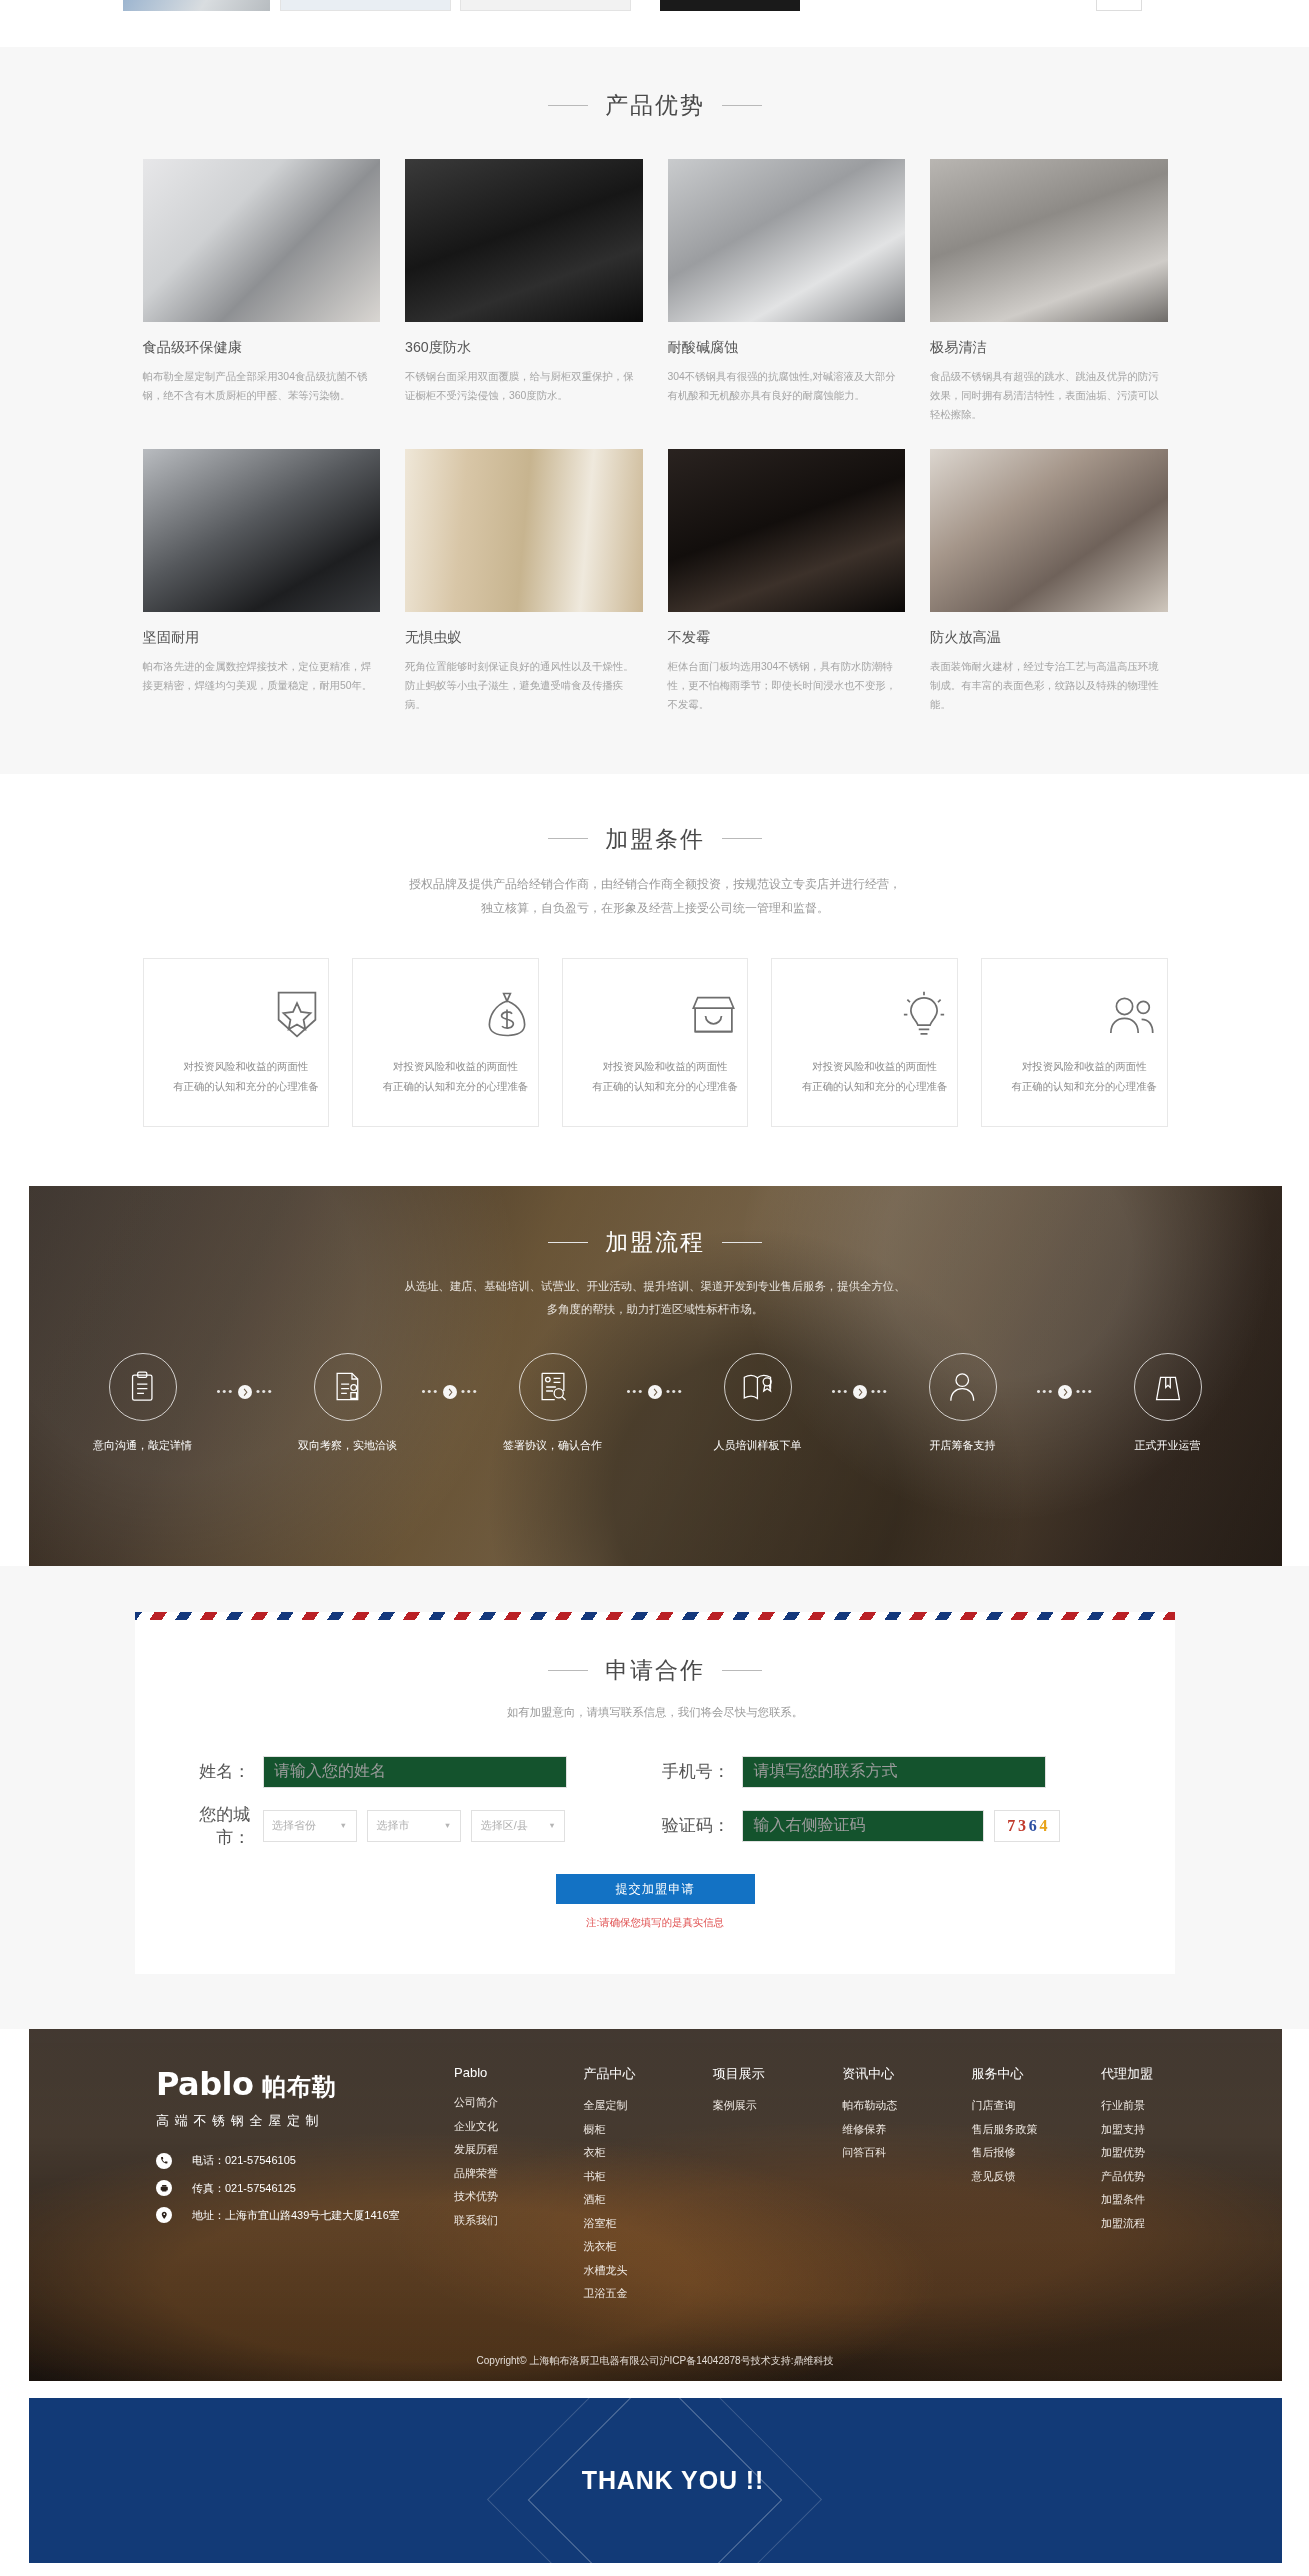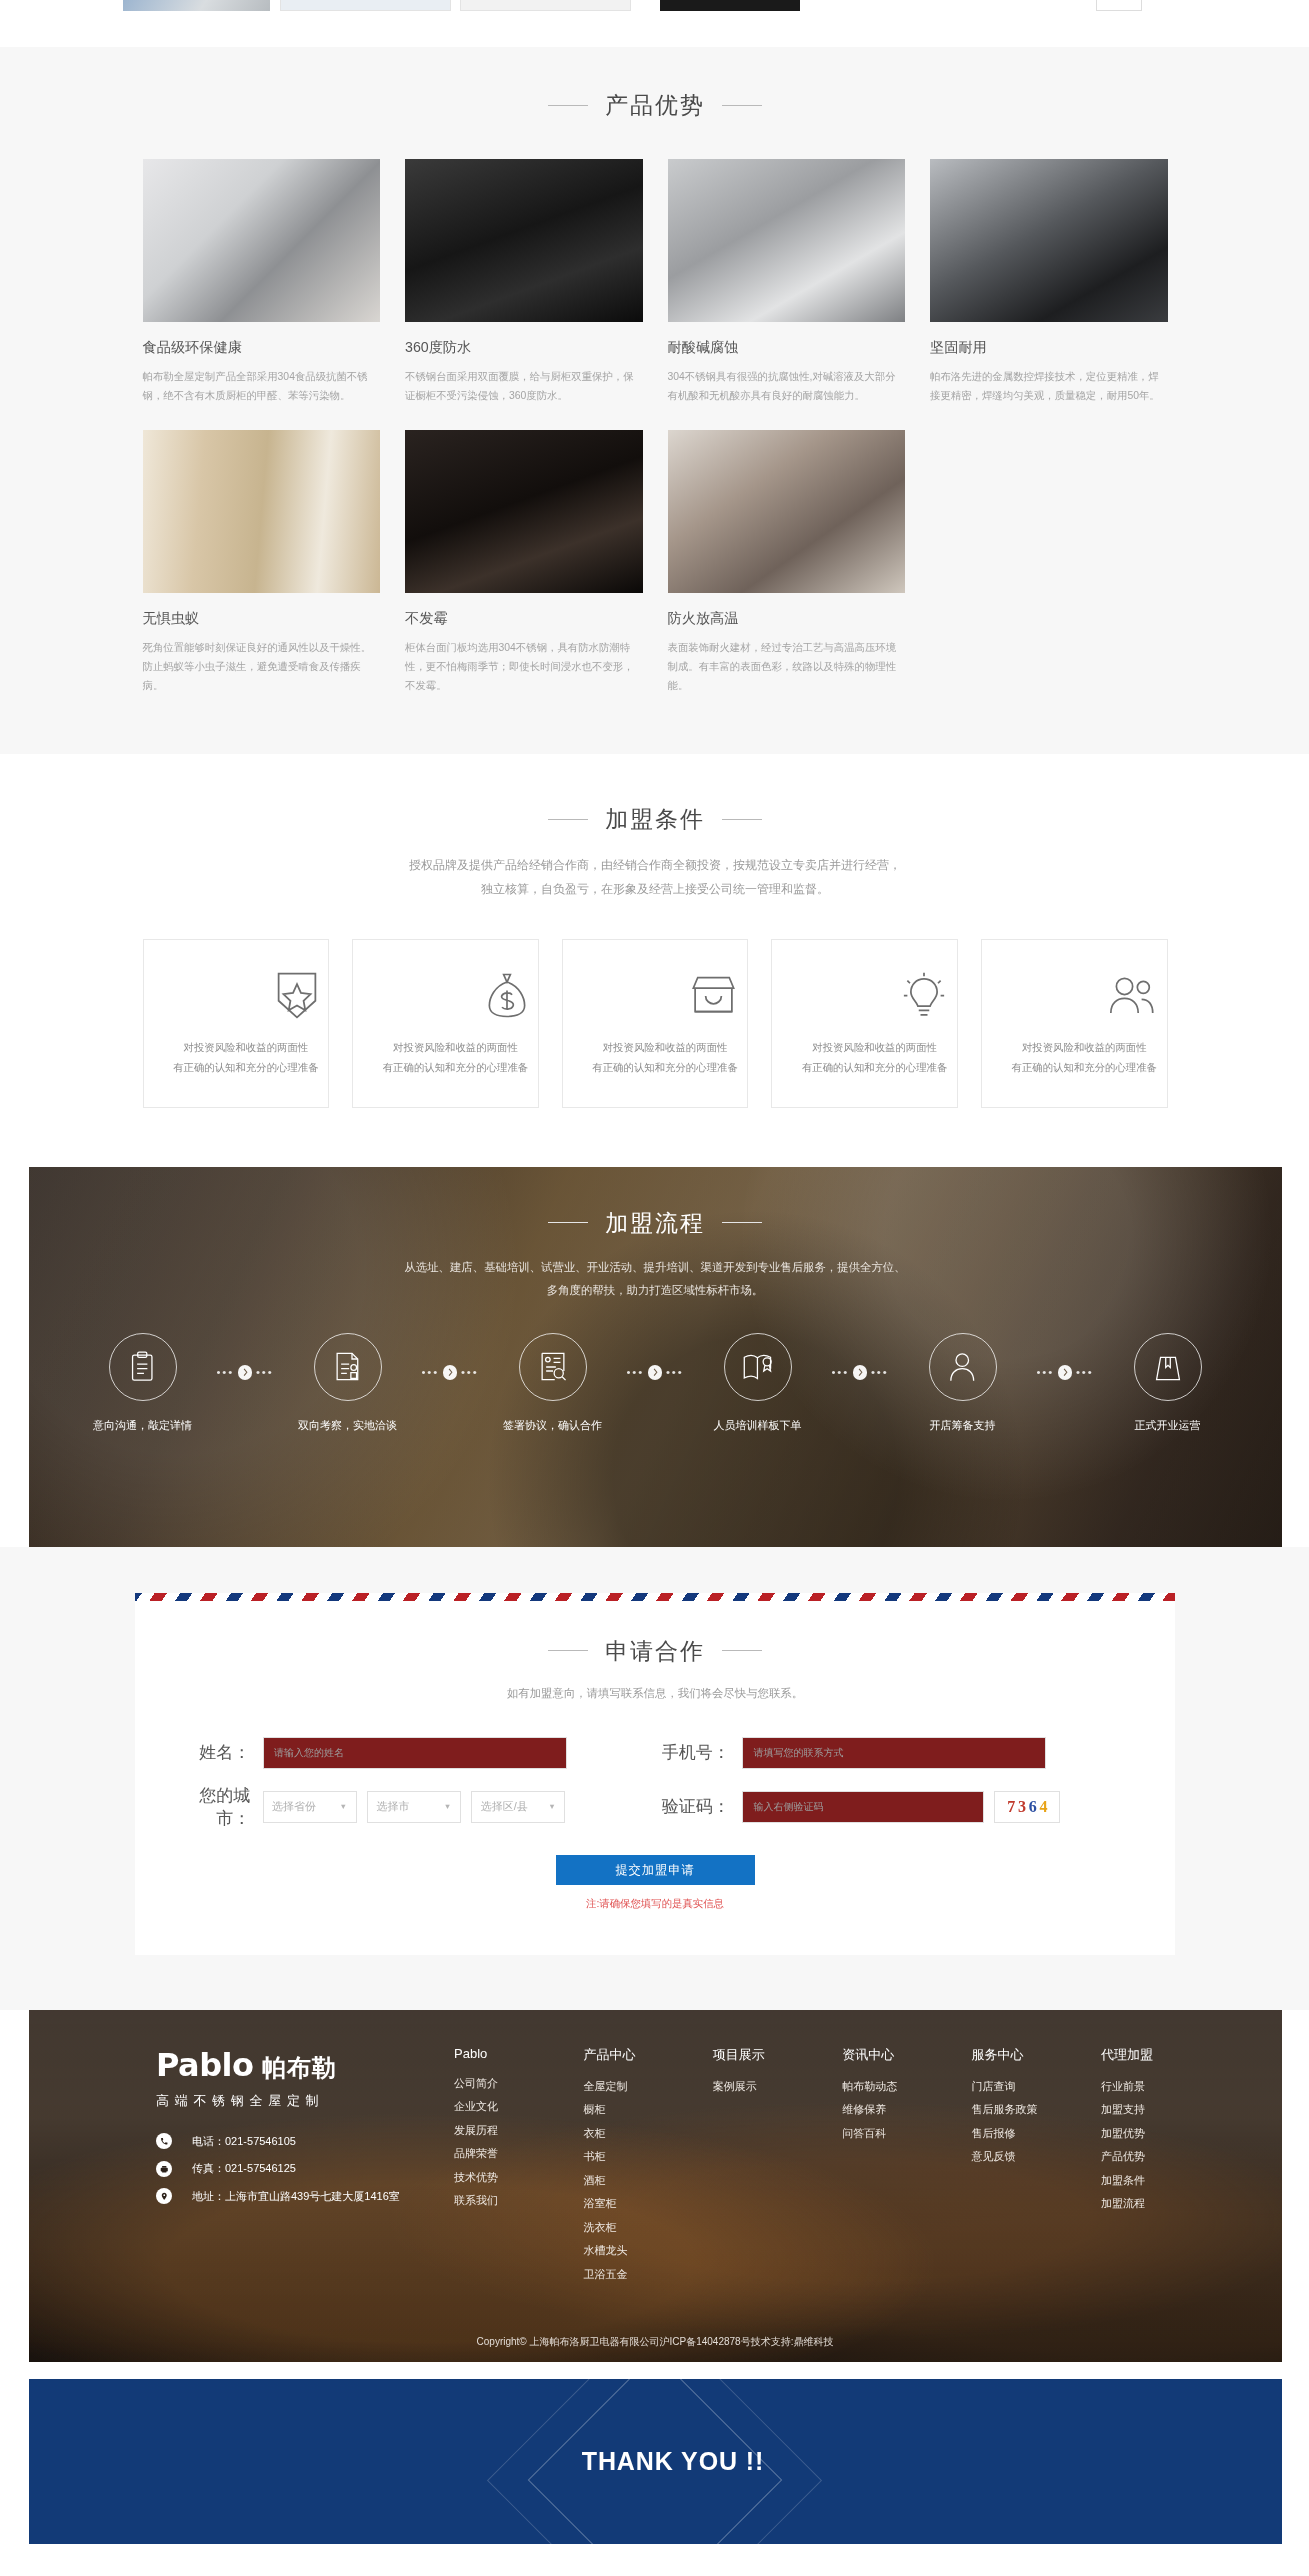--- a/index.html
+++ b/index.html
@@ -119,22 +119,22 @@
     background: repeating-linear-gradient(-56deg,
         #ba2025 0 10.4px, #ffffff 10.4px 21px, #13387c 21px 31px, #ffffff 31px 42px);
   }
   .form-card .sec-head .sub { font-size: 11.4px; color:#9a9a9a; margin-top:15px;}
 
   .form-rows { width: 959px; margin: 32px auto 0; }
   .frow { display:flex; align-items:center; margin-bottom: 15px; }
   .fcell { display:flex; align-items:center; width: 50%; }
   .flabel { width: 87px; text-align:right; padding-right: 12.3px; font-size: 17px; color:#555; }
   .finput {
-    height: 32px; border: 0.9px solid #e0e0e0; background:#7f1d1d;
-    font-size: 10px; color:#9c9c9c; padding: 0 10.4px;
+    height: 32px; border: 0.9px solid #e0e0e0; background:#14532d;
+    font-size: 16px; color:#9c9c9c; padding: 0 10.4px;
     display:flex; align-items:center;
   }
   .w-name { width: 304px; }
   .w-phone { width: 304px; }
   .w-code { width: 242px; }
   .sel {
     width: 94px; height: 32px; border:0.9px solid #e0e0e0; background:#fff;
     font-size:11px; color:#b0b0b0; padding: 0 8.5px; margin-right: 10.4px;
     display:flex; align-items:center; justify-content:space-between;
   }
@@ -242,20 +242,25 @@
       </div>
       <div class="adv-item">
         <div class="adv-thumb t2"></div>
         <h3 class="adv-h">360度防水</h3>
         <p class="adv-p">不锈钢台面采用双面覆膜，给与厨柜双重保护，保证橱柜不受污染侵蚀，360度防水。</p>
       </div>
       <div class="adv-item">
         <div class="adv-thumb t3"></div>
         <h3 class="adv-h">耐酸碱腐蚀</h3>
         <p class="adv-p">304不锈钢具有很强的抗腐蚀性,对碱溶液及大部分有机酸和无机酸亦具有良好的耐腐蚀能力。</p>
+      </div>
+      <div class="adv-item">
+        <div class="adv-thumb t4"></div>
+        <h3 class="adv-h">极易清洁</h3>
+        <p class="adv-p">食品级不锈钢具有超强的跳水、跳油及优异的防污效果，同时拥有易清洁特性，表面油垢、污渍可以轻松擦除。</p>
       </div>
       <div class="adv-item">
         <div class="adv-thumb t5"></div>
         <h3 class="adv-h">坚固耐用</h3>
         <p class="adv-p">帕布洛先进的金属数控焊接技术，定位更精准，焊接更精密，焊缝均匀美观，质量稳定，耐用50年。</p>
       </div>
       <div class="adv-item">
         <div class="adv-thumb t6"></div>
         <h3 class="adv-h">无惧虫蚁</h3>
         <p class="adv-p">死角位置能够时刻保证良好的通风性以及干燥性。防止蚂蚁等小虫子滋生，避免遭受啃食及传播疾病。</p>

